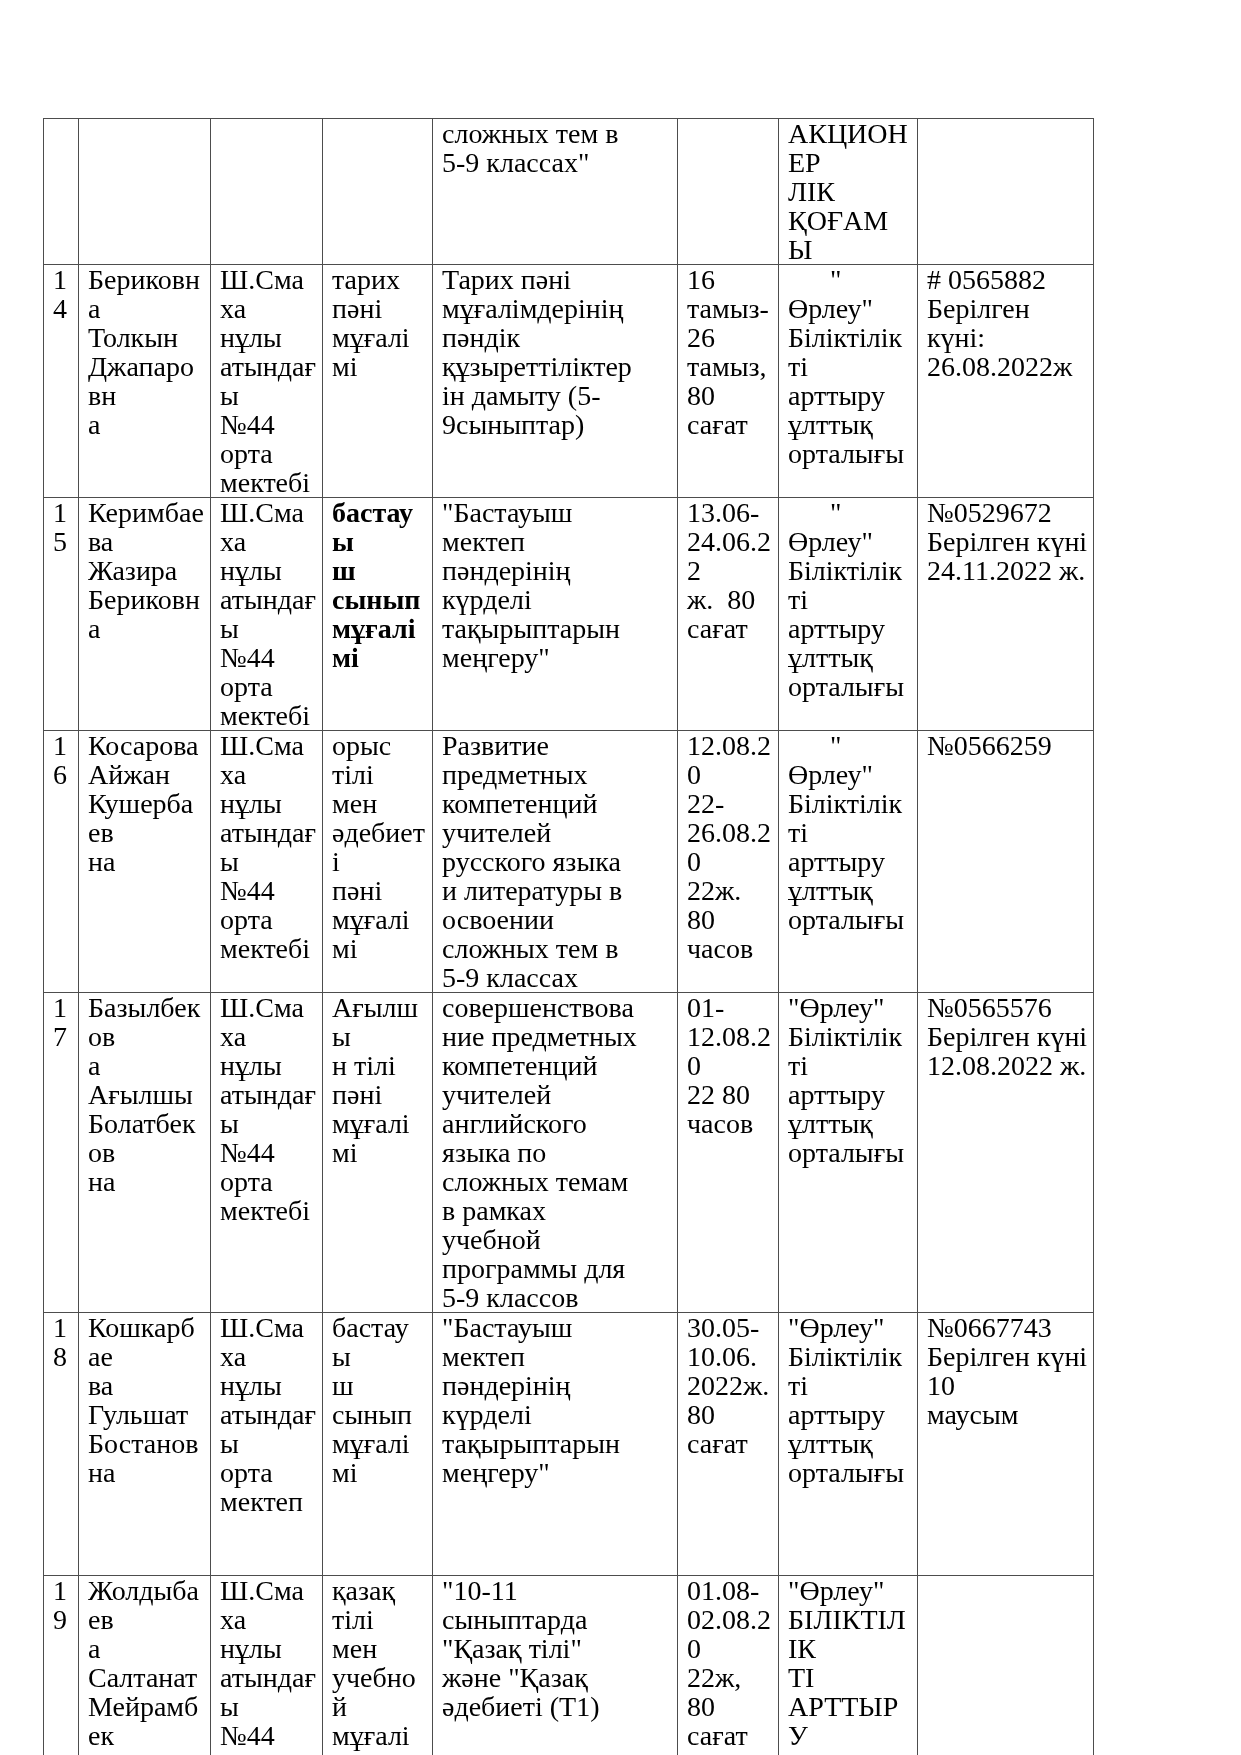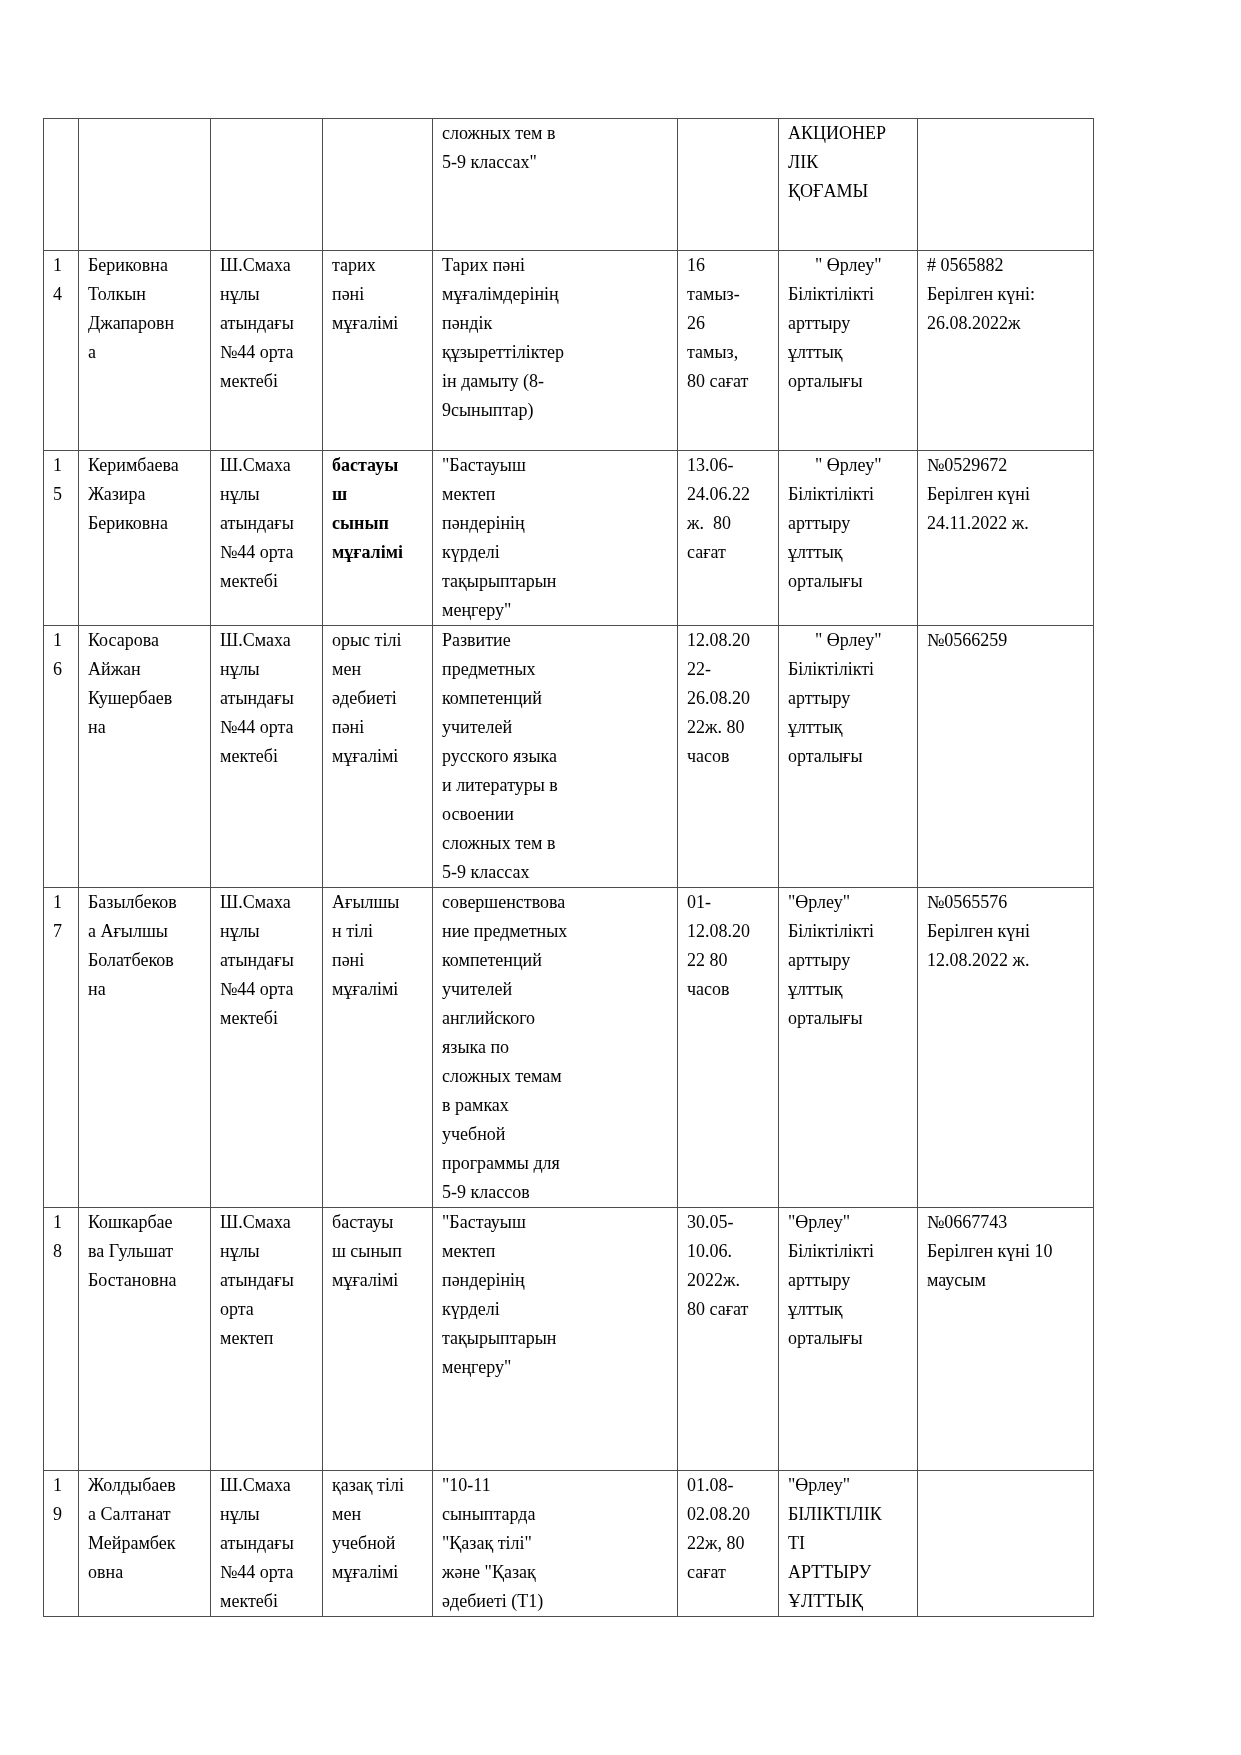--- a/index.html
+++ b/index.html
@@ -27,21 +27,21 @@
     left: 43px;
     top: 118px;
     width: 1050px;
     border-collapse: collapse;
     table-layout: fixed;
   }
   table.doc-table td {
     border: 1px solid #4d4d4d;
     vertical-align: top;
     padding: 0 5px 0 9px;
-    font-size: 18px;
+    font-size: 28px;
     line-height: 29px;
     white-space: pre-wrap;
     overflow-wrap: break-word;
     word-wrap: break-word;
   }
   td.bold { font-weight: bold; }
   tr.r0 { height: 132px; }
   tr.r1 { height: 200px; }
   tr.r2 { height: 172px; }
   tr.r3 { height: 258px; }
@@ -98,21 +98,21 @@
 атындағы
 №44 орта
 мектебі</td>
         <td>тарих
 пәні
 мұғалімі</td>
         <td>Тарих пәні
 мұғалімдерінің
 пәндік
 құзыреттіліктер
-ін дамыту (8-
+ін дамыту (5-
 9сыныптар)</td>
         <td>16
 тамыз-
 26
 тамыз,
 80 сағат</td>
         <td>      " Өрлеу"
 Біліктілікті
 арттыру
 ұлттық

